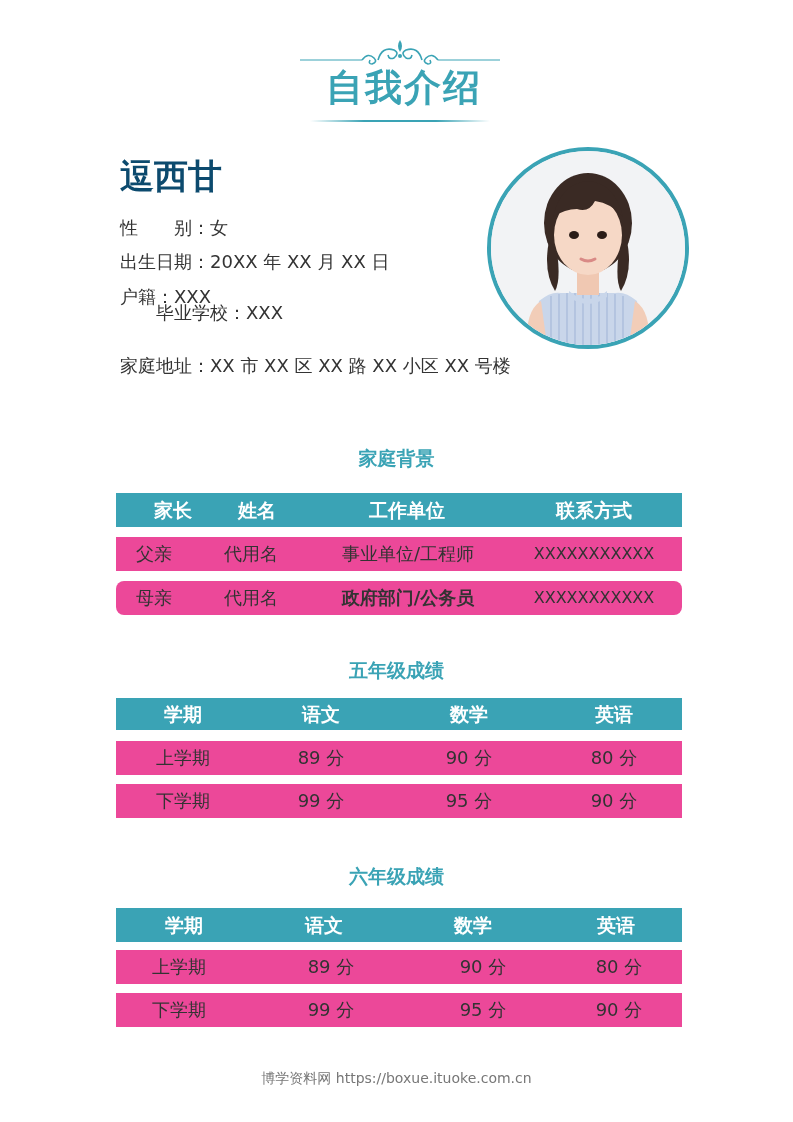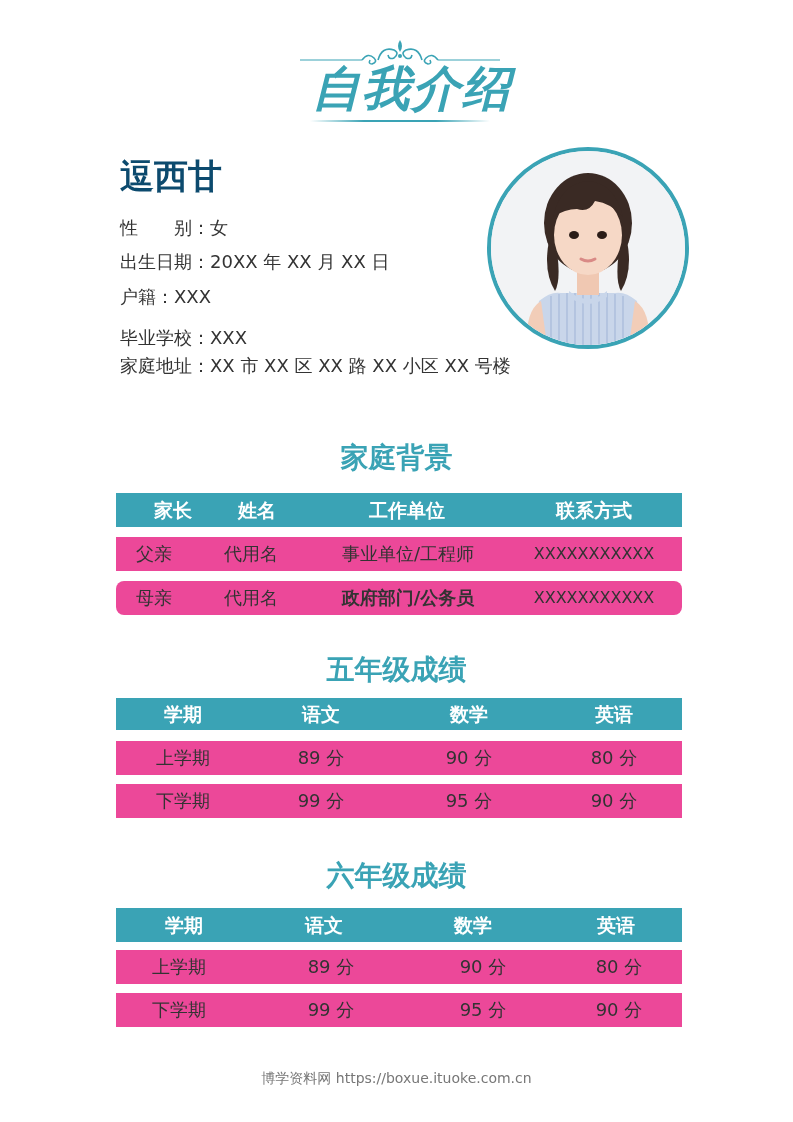--- a/index.html
+++ b/index.html
@@ -1,29 +1,29 @@
 <!DOCTYPE html>
 <html><head>
 <meta charset="utf-8">
 <style>
   html, body { margin:0; padding:0; background:#ffffff; }
   body { width:793px; height:1122px; position:relative; overflow:hidden;
          font-family:"DejaVu Sans","Liberation Sans",sans-serif; color:#333; }
   .abs { position:absolute; }
   .title-wrap { left:290px; top:36px; width:220px; height:92px; text-align:center; }
   .ornament { position:absolute; left:0; top:0; width:220px; height:30px; }
-  .main-title { position:absolute; left:12px; top:30px; width:220px; text-align:center;
-                font-size:48px; font-weight:bold; color:#3aa3b5; letter-spacing:2px; line-height:44px;font-style:italic; }
+  .main-title { position:absolute; left:4px; top:30px; width:220px; text-align:center;
+                font-size:37px; font-weight:bold; color:#3aa3b5; letter-spacing:2px; line-height:44px; }
   .title-underline { position:absolute; left:20px; top:84px; width:180px; height:2px;
                      background:linear-gradient(90deg, rgba(58,163,181,0), #3aa3b5 30%, #3aa3b5 70%, rgba(58,163,181,0)); }
   .name { left:120px; top:154px; font-size:34px; font-weight:bold; color:#0c4a6e; line-height:44px; }
   .info { left:120px; font-size:18px; color:#333; line-height:24px; white-space:nowrap; }
   .photo { left:487px; top:147px; width:202px; height:202px; border-radius:50%;
            border:4px solid #3aa3b5; background:#f1f3f5; overflow:hidden; box-sizing:border-box; }
-  .section-title { left:0; width:793px; text-align:center; font-size:28px; font-weight:bold; color:#3aa3b5; line-height:28px; }
+  .section-title { left:0; width:793px; text-align:center; font-size:19px; font-weight:bold; color:#3aa3b5; line-height:28px; }
   .tbl-head { left:116px; width:566px; height:34px; background:#3aa3b5; color:#fff;
               font-size:19px; font-weight:bold; line-height:34px; }
   .tbl-row { left:116px; width:566px; height:34px; background:#ec4899; color:#333;
              font-size:18px; line-height:34px; }
   .cell { position:absolute; top:0; text-align:center; white-space:nowrap; }
   .footer { left:0; width:793px; top:1070px; text-align:center; font-size:14px; color:#777; }
 </style>
 </head>
 <body>
 
@@ -44,21 +44,21 @@
 
 <div class="abs info" style="top:216px;">
   <span>性　　别：</span><span>女</span>
 </div>
 <div class="abs info" style="top:250px;">
   <span>出生日期：</span><span>20XX 年 XX 月 XX 日</span>
 </div>
 <div class="abs info" style="top:285px;">
   <span>户籍：</span><span>XXX</span>
 </div>
-<div class="abs info" style="top:326px;">
+<div class="abs info" style="top:301px;margin-left:36px;">
   <span>毕业学校：</span><span>XXX</span>
 </div>
 <div class="abs info" style="top:354px;">
   <span>家庭地址：</span><span>XX 市 XX 区 XX 路 XX 小区 XX 号楼</span>
 </div>
 
 <div class="abs photo">
   <svg width="194" height="194" viewBox="0 0 194 194">
     <rect width="194" height="194" fill="#f2f3f5"></rect>
 

